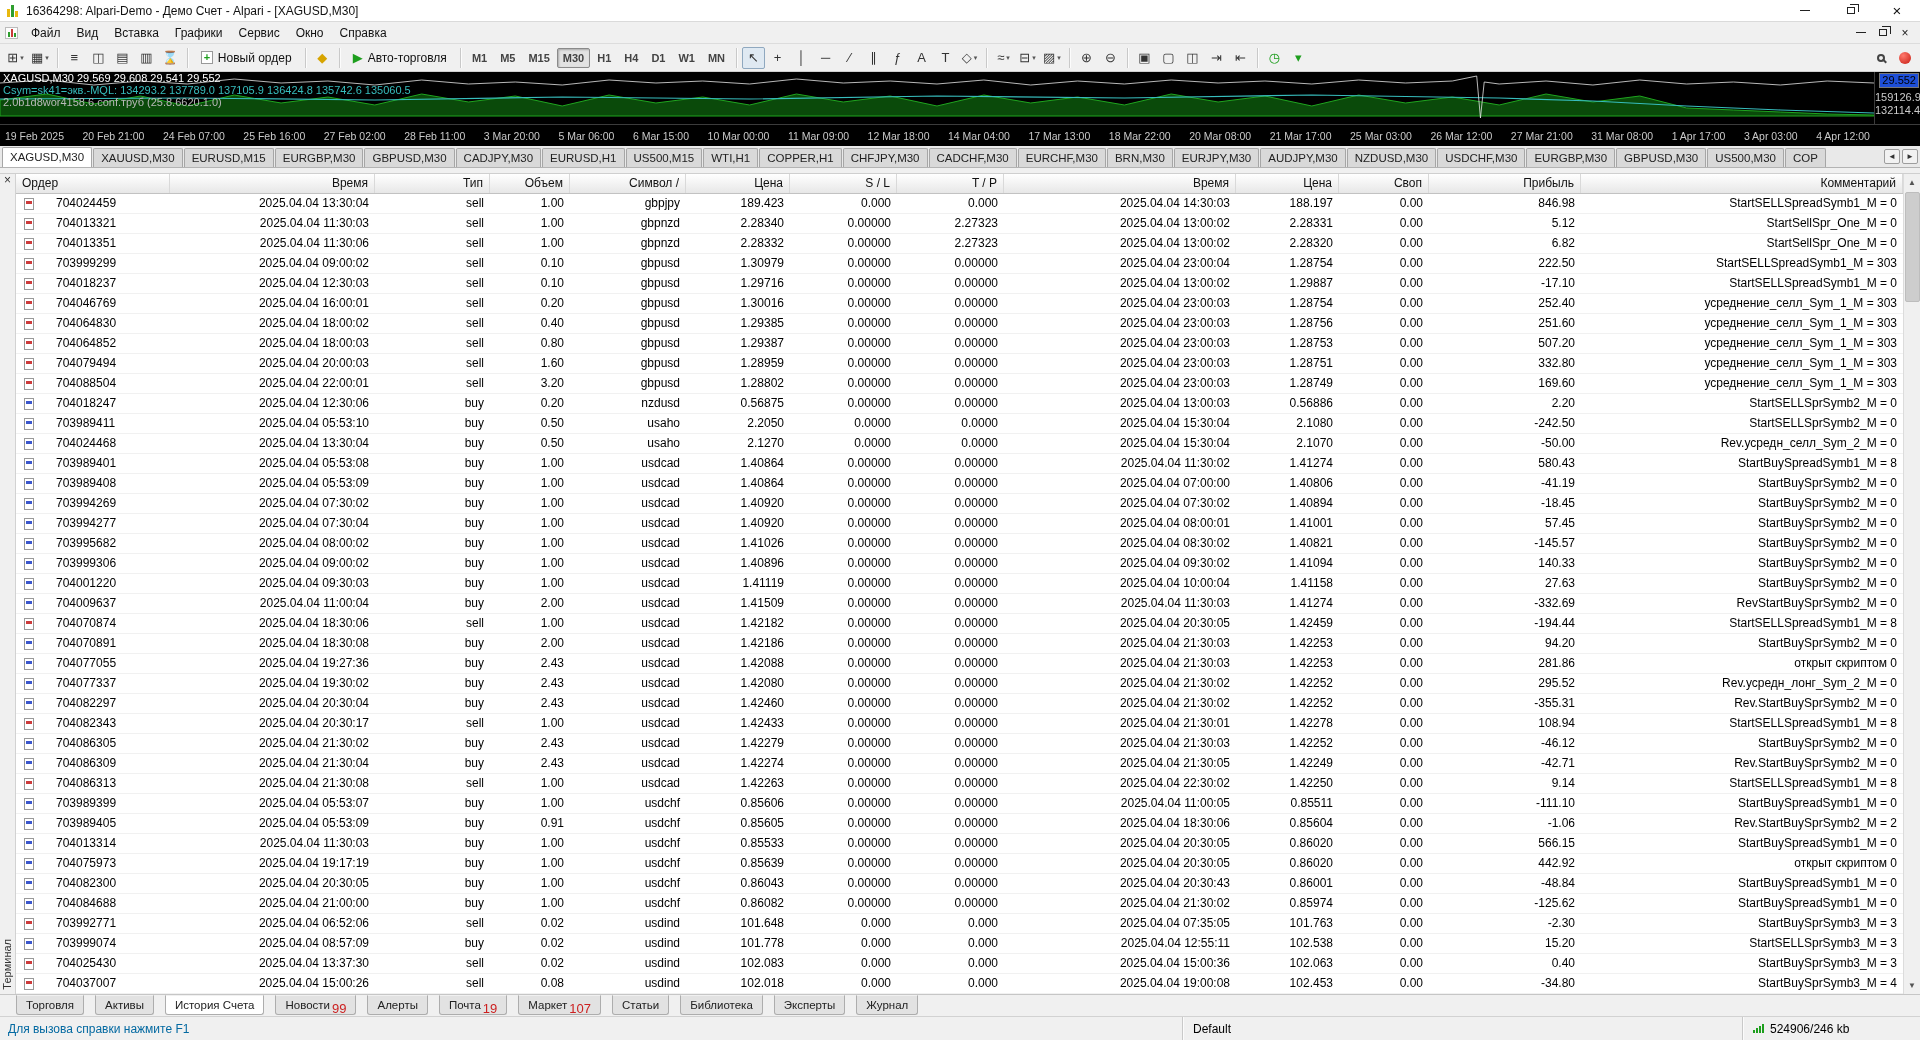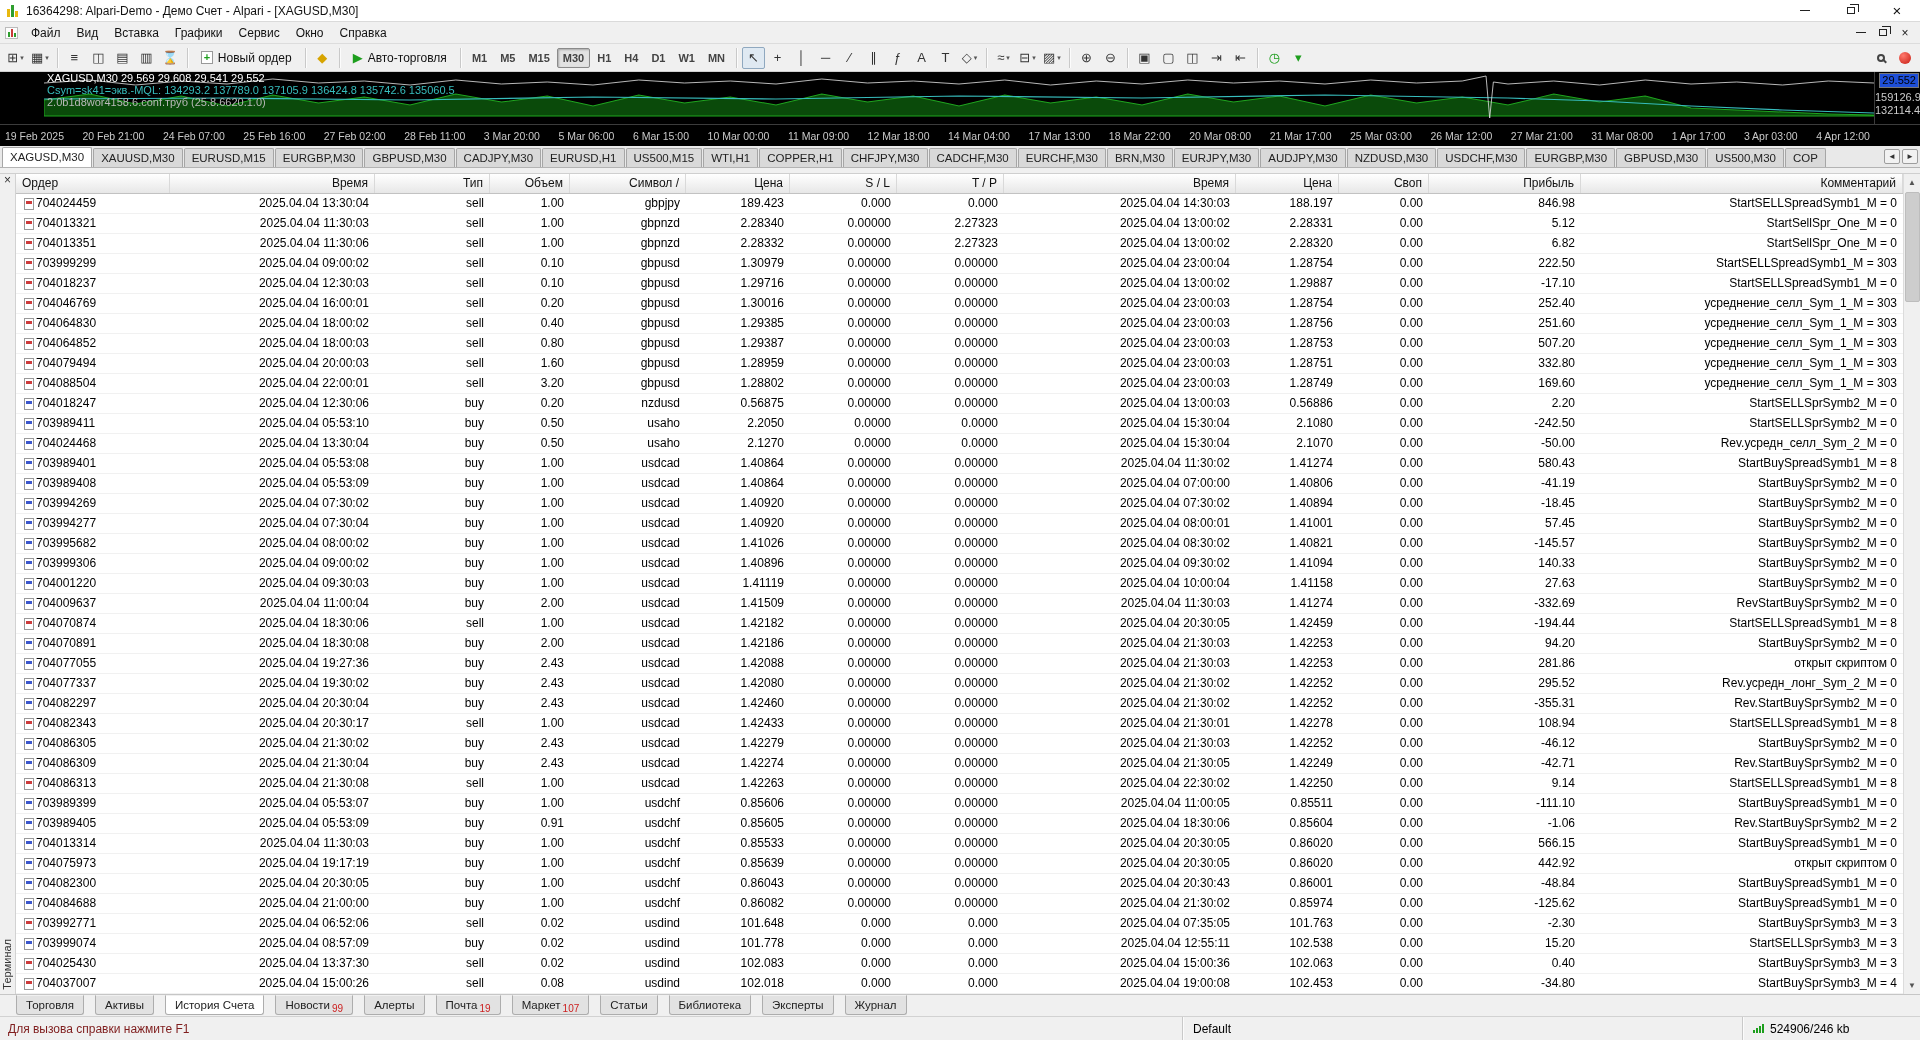--- a/index.html
+++ b/index.html
@@ -57,21 +57,21 @@
   .tf.active { background:#e2e2e2; border-color:#8a8a8a; box-shadow:inset 1px 1px 2px rgba(0,0,0,.25); }
   .flex-spacer { flex:1 1 auto; }
   .mag { width:8px; height:8px; border:2px solid #444; border-radius:50%; position:relative; display:block; }
   .mag::after { content:""; position:absolute; width:5px; height:2px; background:#444;
                 right:-4px; bottom:-2px; transform:rotate(45deg); }
   .ball { width:12px; height:12px; border-radius:50%; display:block;
           background:radial-gradient(circle at 35% 30%, #ff7a6e, #c61b11); }
 
   
   .chart-wrap { height:52px; background:#000; display:flex; position:relative; }
-  .plot { flex:1; position:relative; overflow:hidden;margin-left:44px; }
+  .plot { flex:1; position:relative; overflow:hidden; }
   .plot svg { position:absolute; inset:0; width:100%; height:100%; }
   .info { position:absolute; top:0; left:3px; line-height:12px; font-size:11px; z-index:2; white-space:nowrap; }
   .info .l1 { color:#fff; }
   .info .l2 { color:var(--chart_teal,#37bdbd); }
   .info .l3 { color:#b9b9b9; }
   .scale { width:46px; background:#000; border-left:1px solid #3c3c3c; position:relative;
            font-size:11px; color:#ccc; padding-top:19px; text-align:right; }
   .price-box { position:absolute; top:1px; right:1px; background:#1d4ed8; color:#000;
                border:1px solid #777; padding:0 2px; font-size:11px; line-height:13px; }
   .scale-val { padding-right:2px; line-height:13px; color:#ccc; }
@@ -101,45 +101,45 @@
   .tmain { flex:1 1 auto; display:flex; flex-direction:column; overflow:hidden;
            --cols:154px 205px 115px 80px 116px 104px 107px 107px 232px 103px 90px 152px minmax(0,1fr); }
   .thead { height:20px; display:grid; grid-template-columns:var(--cols);
            background:linear-gradient(#ffffff,#e7e7e7); border-bottom:1px solid #c2c2c2; flex:0 0 auto; }
   .th { padding:0 6px; line-height:19px; text-align:right; color:#111; border-right:1px solid #d9d9d9;
         white-space:nowrap; overflow:hidden; }
   .th:first-child { text-align:left; }
   .tbody { flex:1 1 auto; overflow:hidden; }
   .tr { display:grid; grid-template-columns:var(--cols); height:20px; border-bottom:1px solid #f1f1f1; }
   .td { padding:0 6px; line-height:19px; text-align:right; white-space:nowrap; overflow:hidden; }
-  .td.c0 { text-align:left; display:flex; align-items:center; gap:2px; padding-left:8px; }
+  .td.c0 { text-align:left; display:flex; align-items:center; gap:22px; padding-left:8px; }
   .doc { width:10px; height:12px; background:#fff; border:1px solid #999; position:relative; flex:0 0 auto; }
   .doc::after { content:""; position:absolute; left:1px; right:1px; top:2px; height:3px; background:#bbb; }
   .tr.sell .doc::after { background:var(--sell,#cc3a3a); }
   .tr.buy  .doc::after { background:var(--buy,#3a56cc); }
   .vscroll { width:17px; background:#f0f0f0; border-left:1px solid #dcdcdc; flex:0 0 auto;
              display:flex; flex-direction:column; align-items:center; }
   .sb-arrow { width:17px; height:17px; line-height:17px; text-align:center; font-size:8px; color:#555; }
   .sb-thumb { width:15px; height:110px; background:#cdcdcd; border:1px solid #bdbdbd; border-radius:2px; margin-top:1px; }
   .sb-fill { flex:1 1 auto; }
 
   
   .bottom-tabs { height:22px; background:#f0f0f0; border-top:1px solid #c6c6c6;
                  display:flex; align-items:flex-start; padding:0 2px 0 16px;gap:10px; }
   .btab { height:20px; padding:0 9px; margin-right:1px; font-size:11.5px; color:#222;
           background:#e2e2e2; border:1px solid #adadad; border-top-color:#f0f0f0;
           border-radius:0 0 3px 3px; display:flex; align-items:center; gap:2px; white-space:nowrap; }
   .btab.active { background:#fff; }
-  .badge { color:var(--badge,#cc2020); font-size:10px; position:relative; top:3px; }
+  .badge { color:var(--badge,#cc2020); font-size:13px; position:relative; top:3px; }
   .badge:empty { display:none; }
 
   
   .statusbar { height:24px; background:#f0f0f0; border-top:1px solid #d2d2d2;
                display:flex; align-items:center; font-size:12px; }
-  .sb-help { flex:1 1 auto; padding:0 8px; color:#7f1d1d; }
+  .sb-help { flex:1 1 auto; padding:0 8px; color:#0369a1; }
   .sb-sec { height:100%; display:flex; align-items:center; padding:0 10px;
             border-left:1px solid #c9c9c9; box-shadow:inset 1px 0 0 #fbfbfb; }
   .sb-profile { width:560px; }
   .sb-traffic { width:178px; }
   .bars { display:flex; align-items:flex-end; gap:1px; margin-right:6px; }
   .bars i { width:2px; background:var(--green,#1d9e1d); display:block; }
   .bars i:nth-child(1){ height:3px; } .bars i:nth-child(2){ height:5px; }
   .bars i:nth-child(3){ height:7px; } .bars i:nth-child(4){ height:9px; }
 
   

